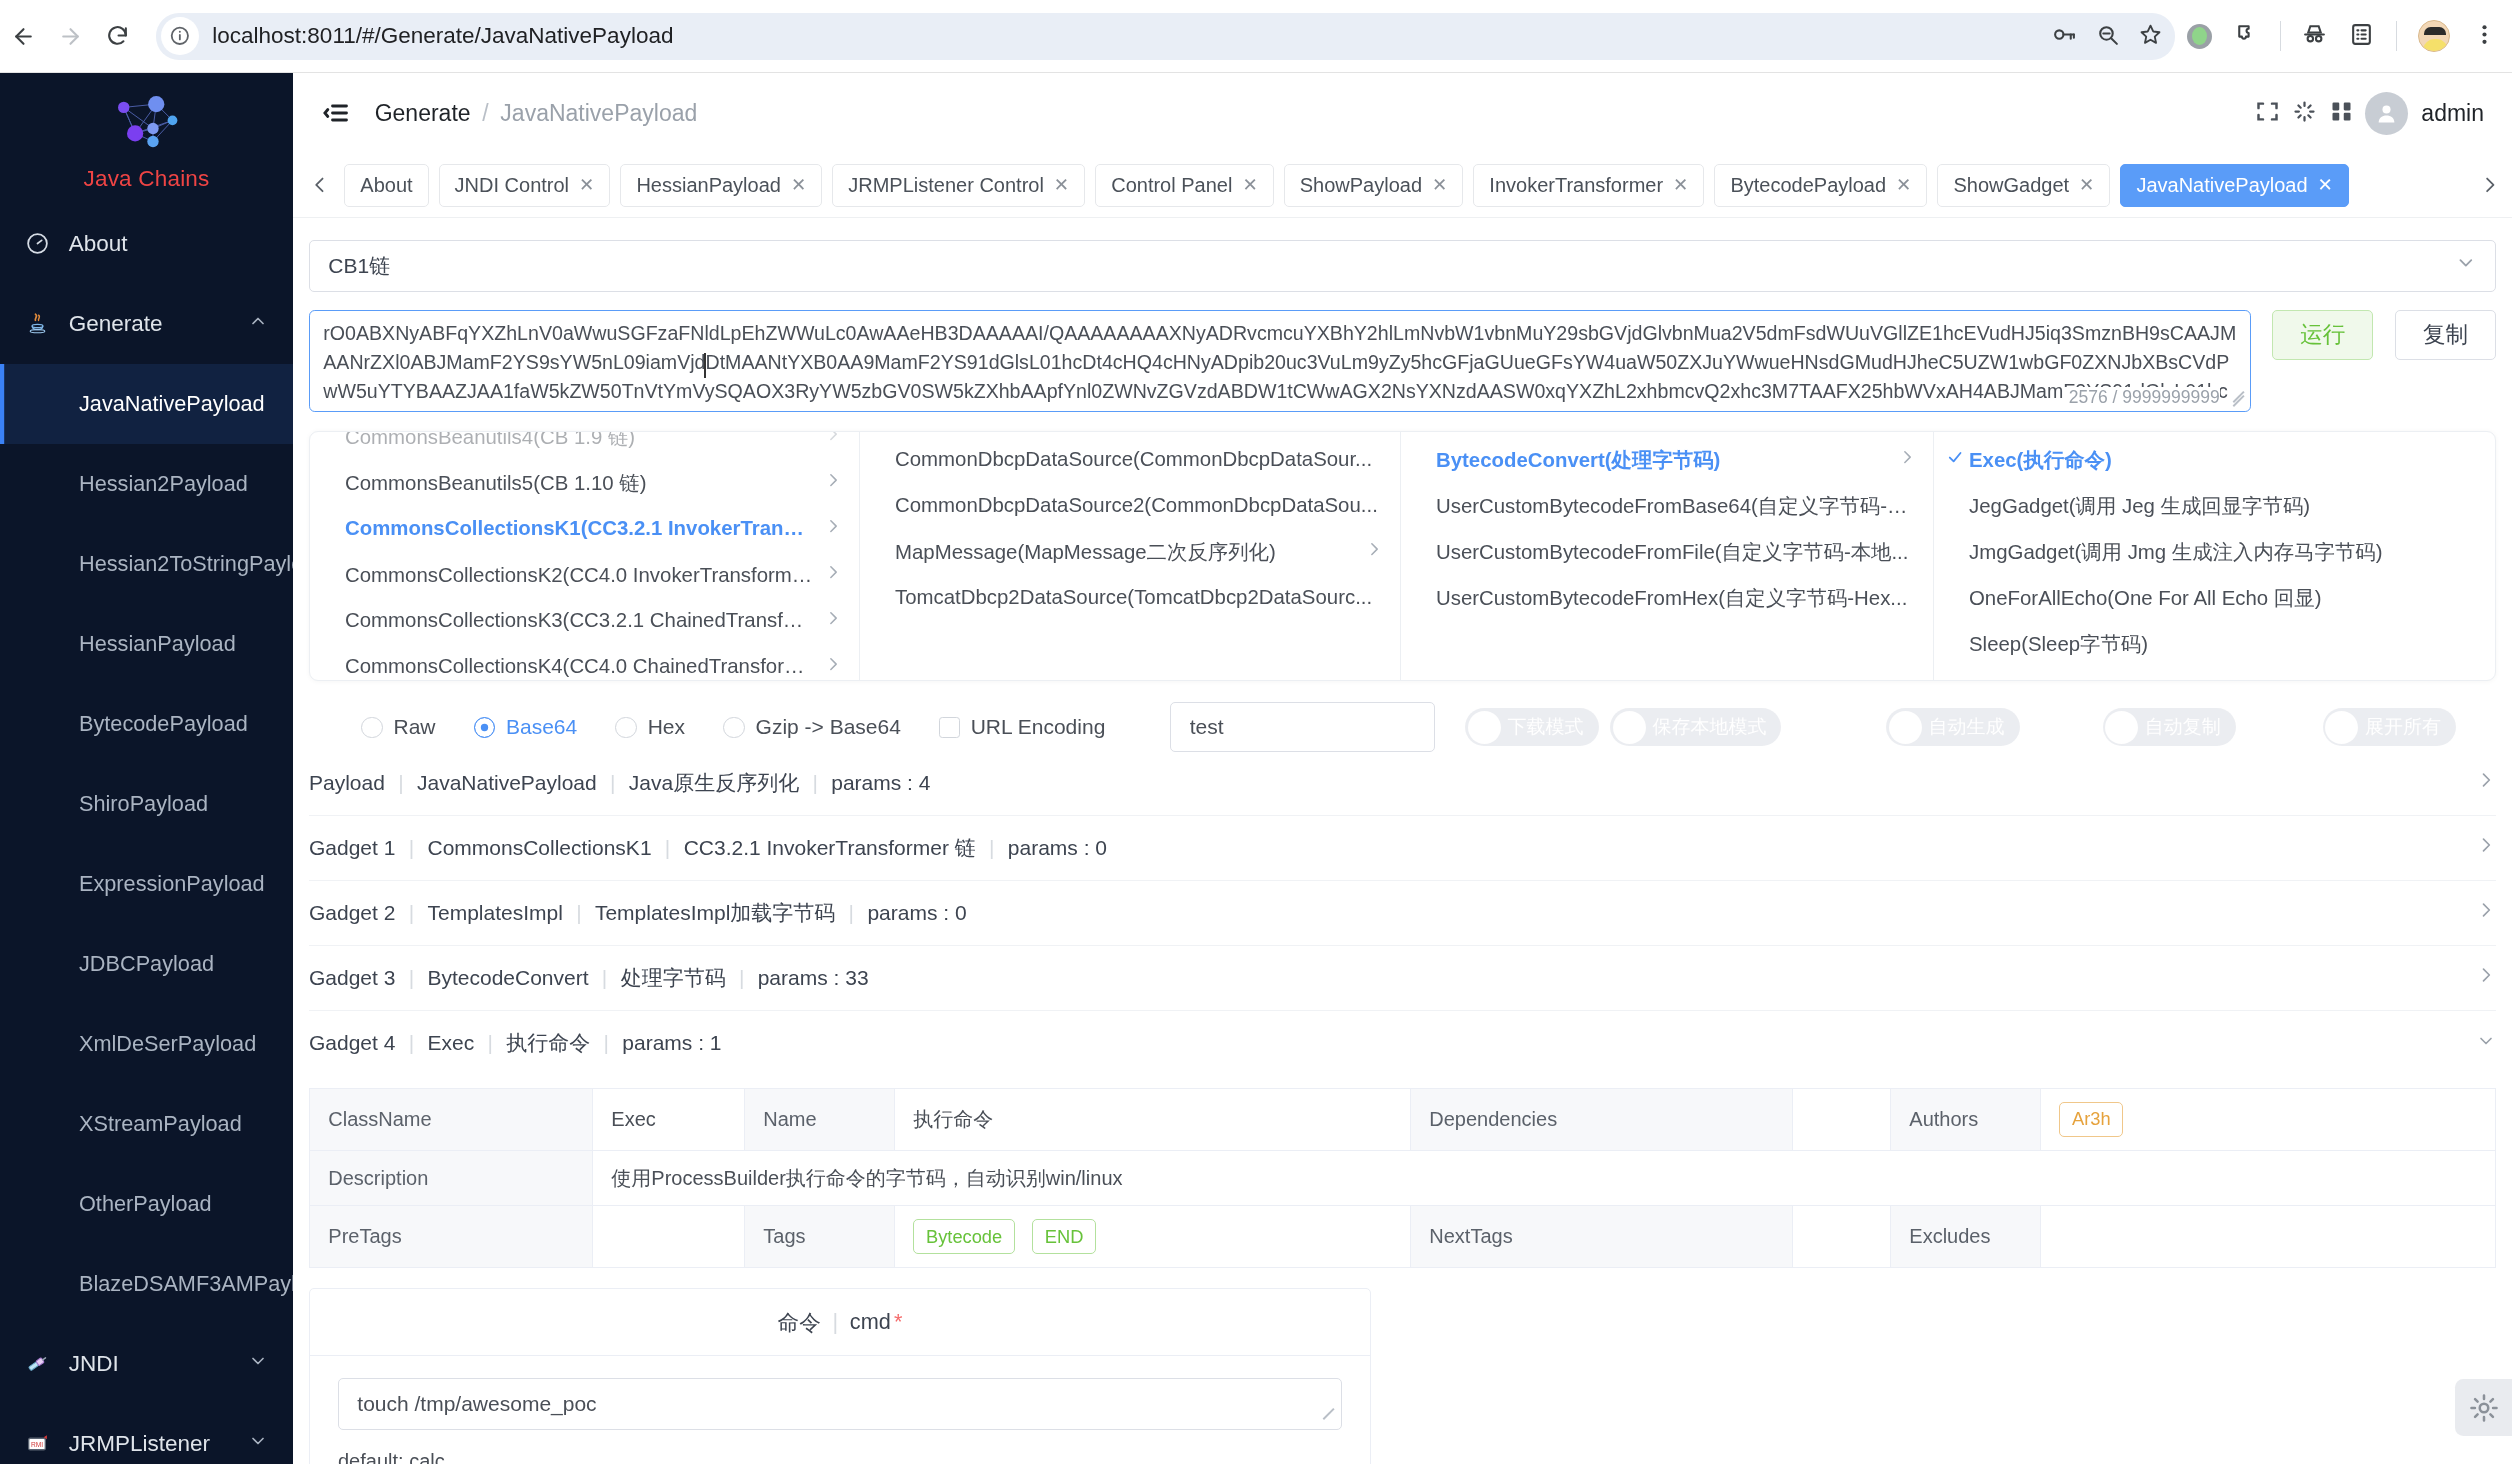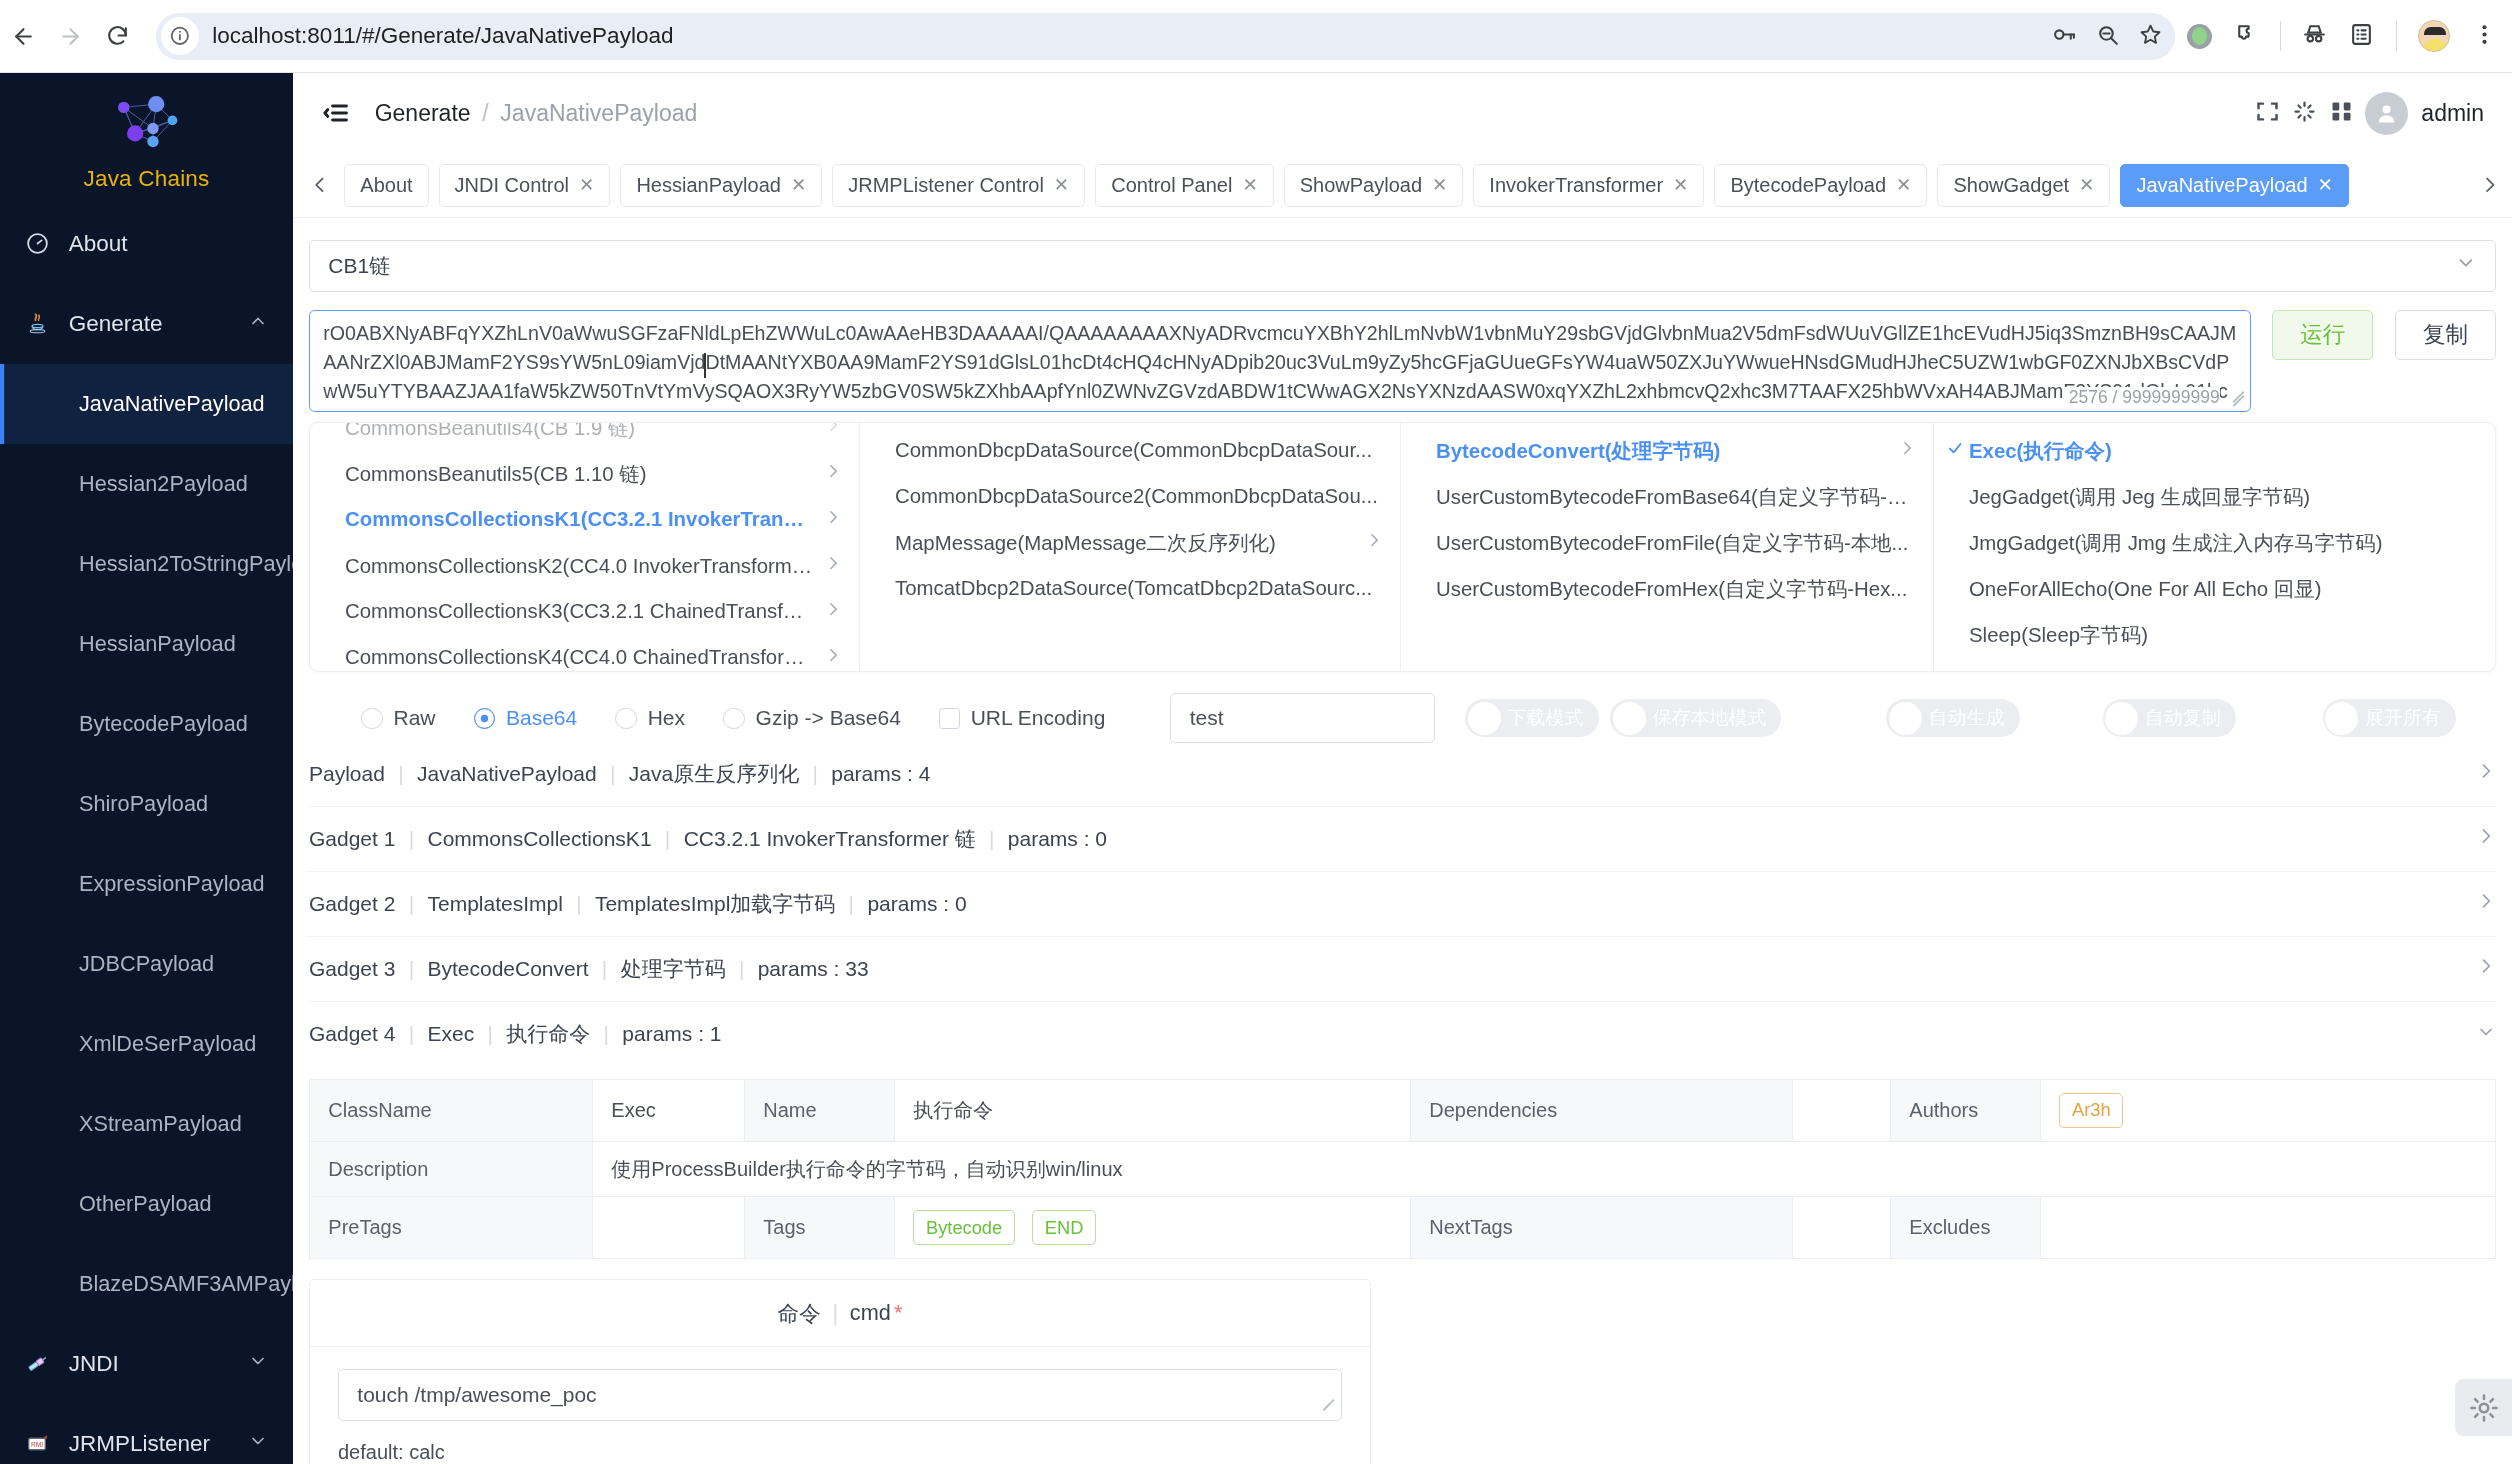--- a/index.html
+++ b/index.html
@@ -71,21 +71,21 @@
   #app{ display:flex; height:calc(1464px - 73px); width:100%; }
 
   
   #sidebar{
     width:293px; flex:0 0 293px;
     background:#0b1529; color:#b7c0cd;
     overflow:hidden; position:relative;
   }
   #brand{ padding:23px 0 11.7px; text-align:center; }
   #brand-logo{ width:83px;height:65px;margin:0 auto; display:block;}
-  #brand-name{ color:#eab308; font-size:22.5px; margin-top:5px; letter-spacing:0.2px;}
+  #brand-name{ color:#ef4444; font-size:22.5px; margin-top:5px; letter-spacing:0.2px;}
   .menu-group-title{
     display:flex;align-items:center; height:80px; padding:0 25px;
     color:#dfe4ea; font-size:22.5px; cursor:pointer;
   }
   .menu-group-title .mi{ width:37px; flex:0 0 37px; display:flex;align-items:center;}
   .menu-group-title .mtxt{ margin-left:6.7px; }
   .menu-group-title .chev{ margin-left:auto; color:#a9b3c1; }
   .menu-group-title .chev svg{ width:20px;height:20px; }
   .sub-item{
     height:80px; display:flex; align-items:center;
@@ -168,21 +168,21 @@
   .resize-grip span{display:block;height:1.7px;background:#b9bfc7;margin-top:2.5px;transform:rotate(-45deg);}
   .btn{
     height:50px; padding:0 27px; border-radius:5px; font-size:22.5px;
     display:flex;align-items:center;justify-content:center; flex:0 0 auto;
     border:0.8px solid #dcdfe6; background:#fff; color:#3d4450; cursor:pointer;
   }
   .btn.run{ background:#f0f9eb; border-color:#c2e7b0; color:#67c23a; }
 
   
   #cascader{
-    margin-top:10px; border:0.8px solid #eceff3; border-radius:9px;
+    margin-top:19px; border:0.8px solid #eceff3; border-radius:9px;
     display:flex; height:250px; overflow:hidden; background:#fff;
     box-shadow:0 0.8px 5px rgba(0,0,0,.04);
   }
   .casc-col{
     flex:0 0 auto; border-right:0.8px solid #eceff3; padding:5px 0;
     overflow:hidden; position:relative;
   }
   .casc-col:last-child{ border-right:none; }
   #col1{ width:550px; margin-top:-23px; }
   #col2{ width:541px; }

